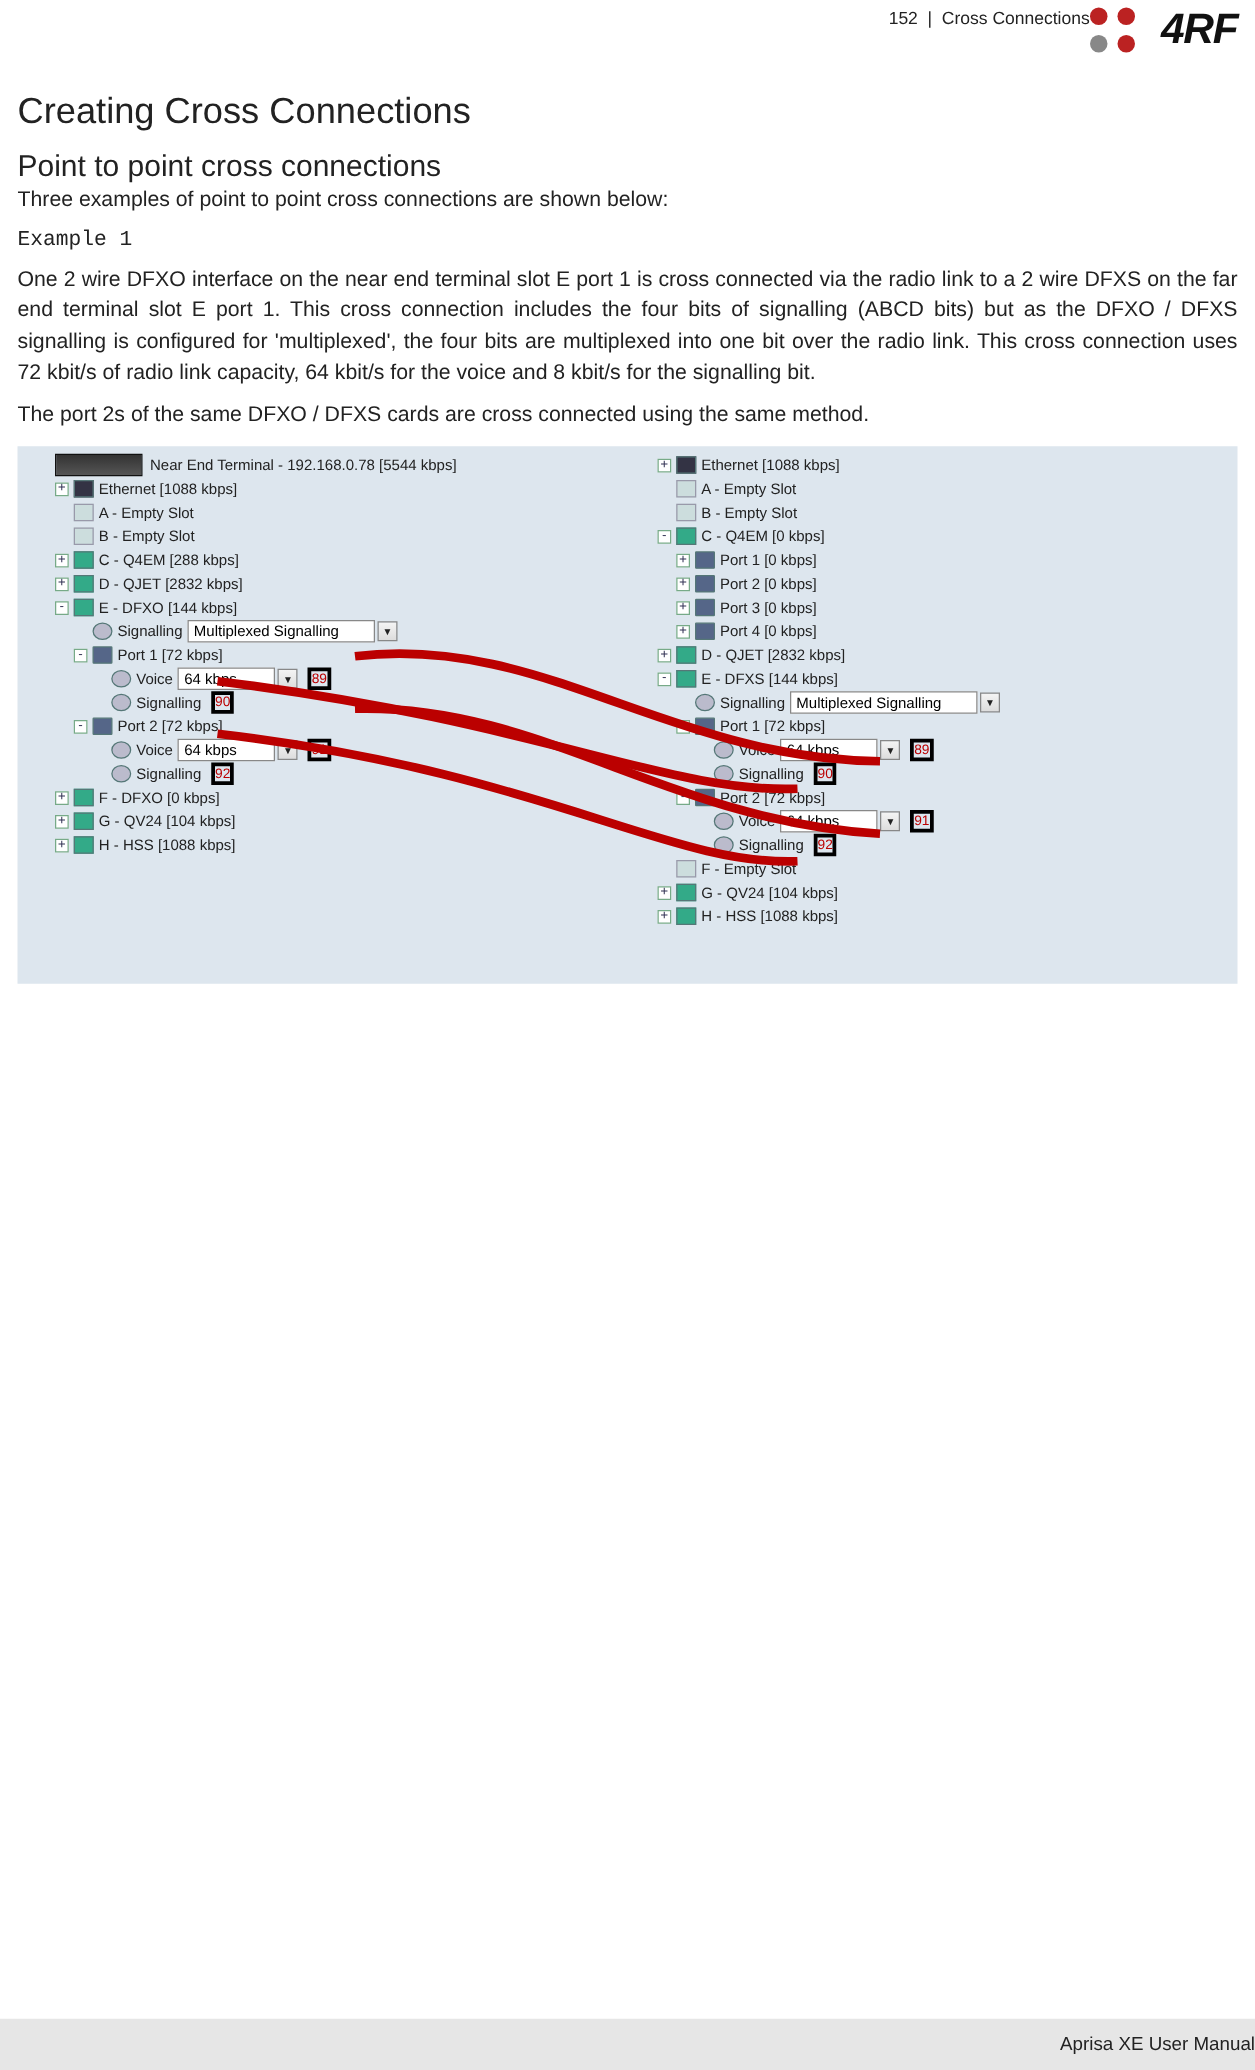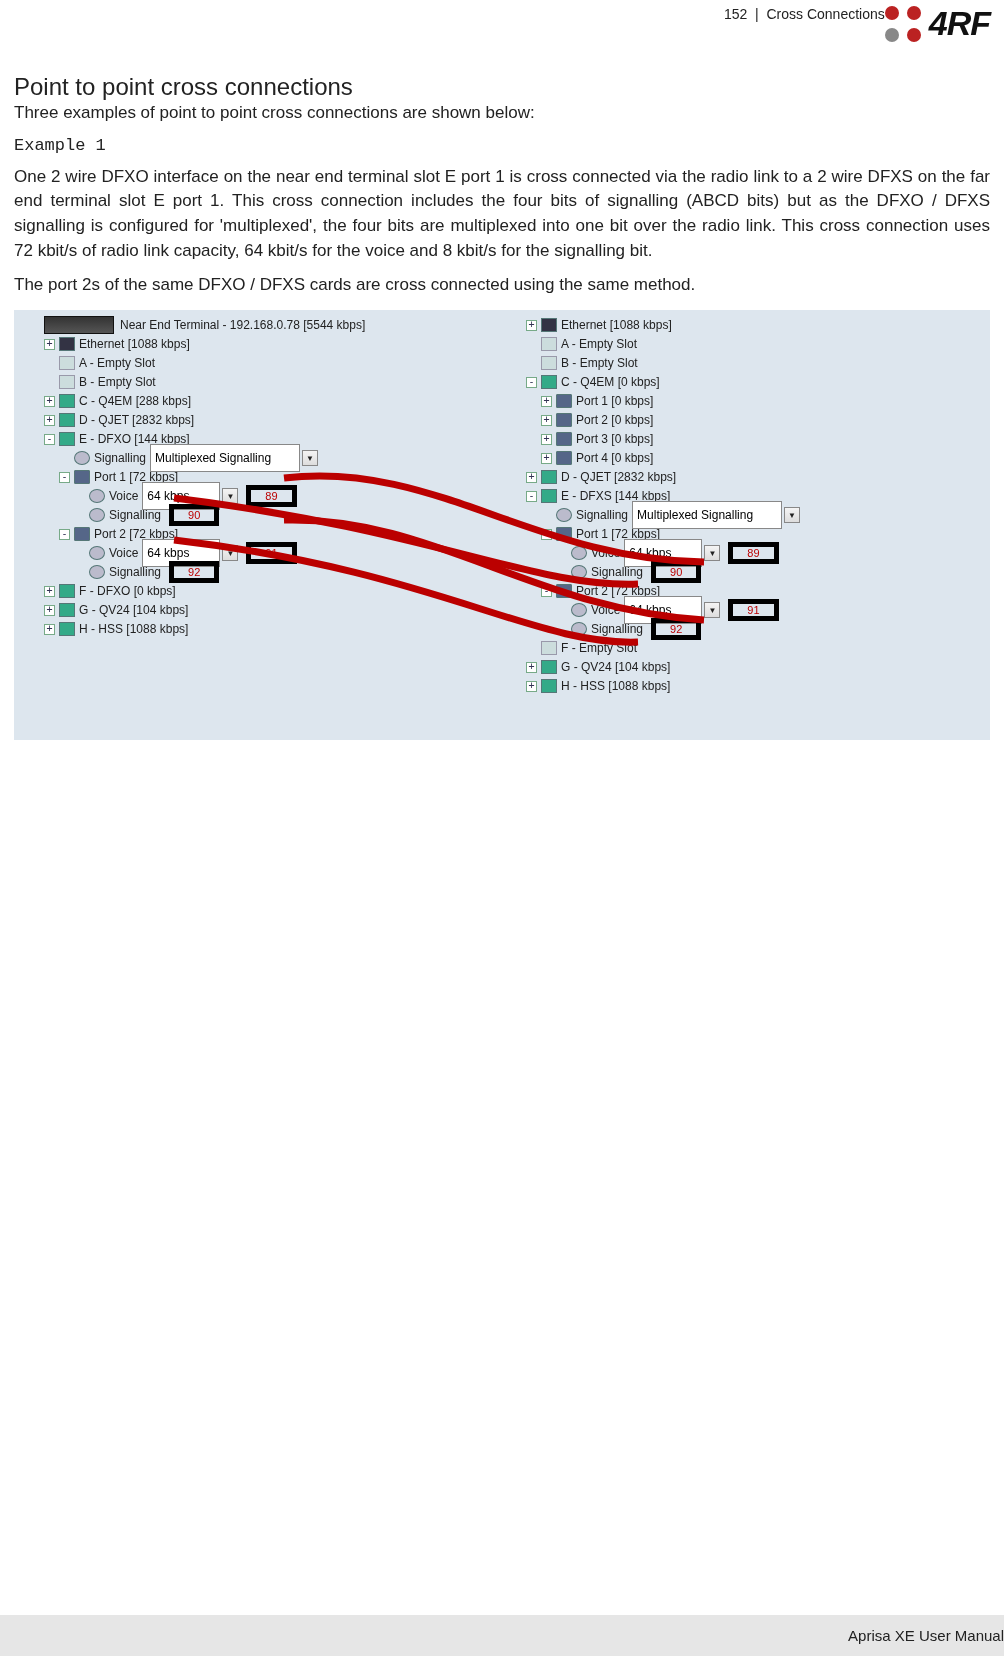--- a/index.html
+++ b/index.html
@@ -11,21 +11,21 @@
     background: #fff;
     position: relative;
   }
   .header {
     display: flex;
     justify-content: flex-end;
     align-items: flex-start;
     padding: 6px 14px 0 14px;
   }
   .header-left { font-size: 14px; }
-  .logo { display: flex; align-items: center; gap: 8px; margin-top: -2px; }
+  .logo { display: flex; align-items: center; gap: 21px; margin-top: -2px; }
   .logo-dots {
     width: 36px; height: 36px; position: relative;
   }
   .logo-dots span {
     position: absolute; width: 14px; height: 14px; border-radius: 50%;
   }
   .logo-dots .d1 { background: #b22; top: 0; left: 0; }
   .logo-dots .d2 { background: #b22; top: 0; right: 0; }
   .logo-dots .d3 { background: #888; bottom: 0; left: 0; }
   .logo-dots .d4 { background: #b22; bottom: 0; right: 0; }
@@ -67,26 +67,26 @@
     width: 16px; height: 14px; display: inline-block; margin-right: 4px;
     border: 1px solid #577; background: #8ab;
   }
   .ic.eth { background: #334; }
   .ic.empty { background: #cdd; border: 1px solid #99a; }
   .ic.card { background: #3a8; }
   .ic.port { background: #568; border-radius: 1px; }
   .ic.gear { background: #bbc; border-radius: 50%; }
   .sel {
     display: inline-flex; align-items: center; background: #fff; border: 1px solid #888;
-    height: 28px; padding: 0 4px; margin-left: 4px;
+    height: 18px; padding: 0 4px; margin-left: 4px;
   }
   .sel input { border: none; outline: none; font-size: 12px; width: 68px; background: transparent; }
   .sel.wide input { width: 140px; }
   .dd { width: 16px; height: 16px; background: linear-gradient(#f4f4f4,#ddd); border: 1px solid #888; margin-left: 2px; display: inline-flex; align-items: center; justify-content: center; font-size: 8px; }
-  .badge { color: #b00; font-size: 11px; margin-left: 8px; border: 5px solid #000000; padding: 0 14px; }
+  .badge { color: #b00; font-size: 11px; margin-left: 8px; border: 3px solid #000000; padding: 0 0; }
 
   .footer {
     position: absolute; bottom: 0; left: 0; right: 0;
     background: #e6e6e6; text-align: right;
     padding: 12px 0; font-size: 15px; color: #222;
   }
 
   svg.wires { position: absolute; top: 0; left: 0; pointer-events: none; }
 </style>
 </head>
@@ -103,20 +103,21 @@
       <span class="d1"></span>
         <span class="d2"></span>
         <span class="d3"></span>
         <span class="d4"></span>
     </div>
     <div class="logo-text">4RF</div>
   </div>
 </div>
 
 <div class="content">
+  <h1>Creating Cross Connections</h1>
   <h2>Point to point cross connections</h2>
   <p class="para">Three examples of point to point cross connections are shown below:</p>
   <p class="exlabel">Example 1</p>
   <p class="para">One 2 wire DFXO interface on the near end terminal slot E port 1 is cross connected via the radio link to a 2 wire DFXS on the far end terminal slot E port 1. This cross connection includes the four bits of signalling (ABCD bits) but as the DFXO / DFXS signalling is configured for 'multiplexed', the four bits are multiplexed into one bit over the radio link. This cross connection uses 72 kbit/s of radio link capacity, 64 kbit/s for the voice and 8 kbit/s for the signalling bit.</p>
   <p class="para">The port 2s of the same DFXO / DFXS cards are cross connected using the same method.</p>
 </div>
 
 <div class="shot">
 
   <svg class="wires" width="960" height="430">

